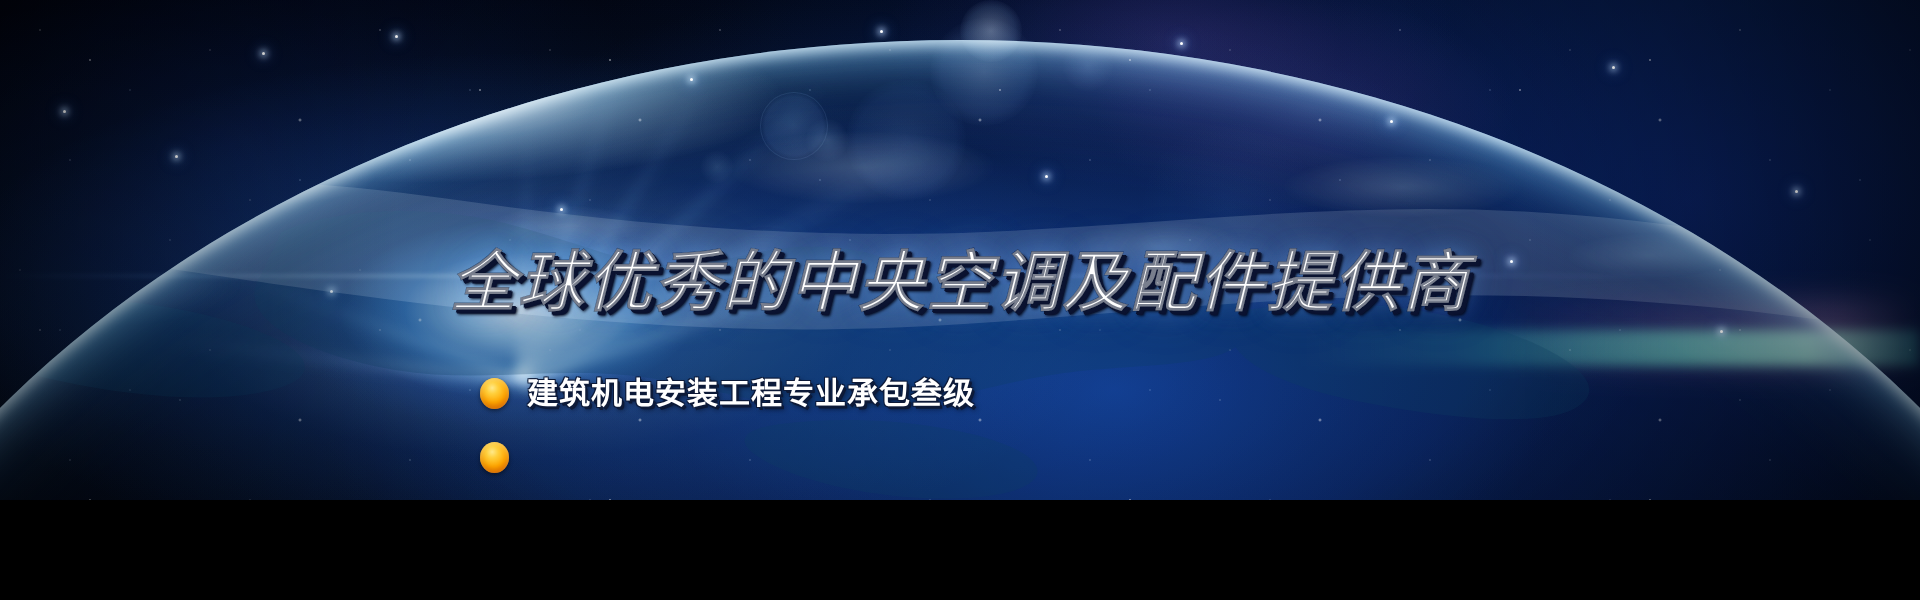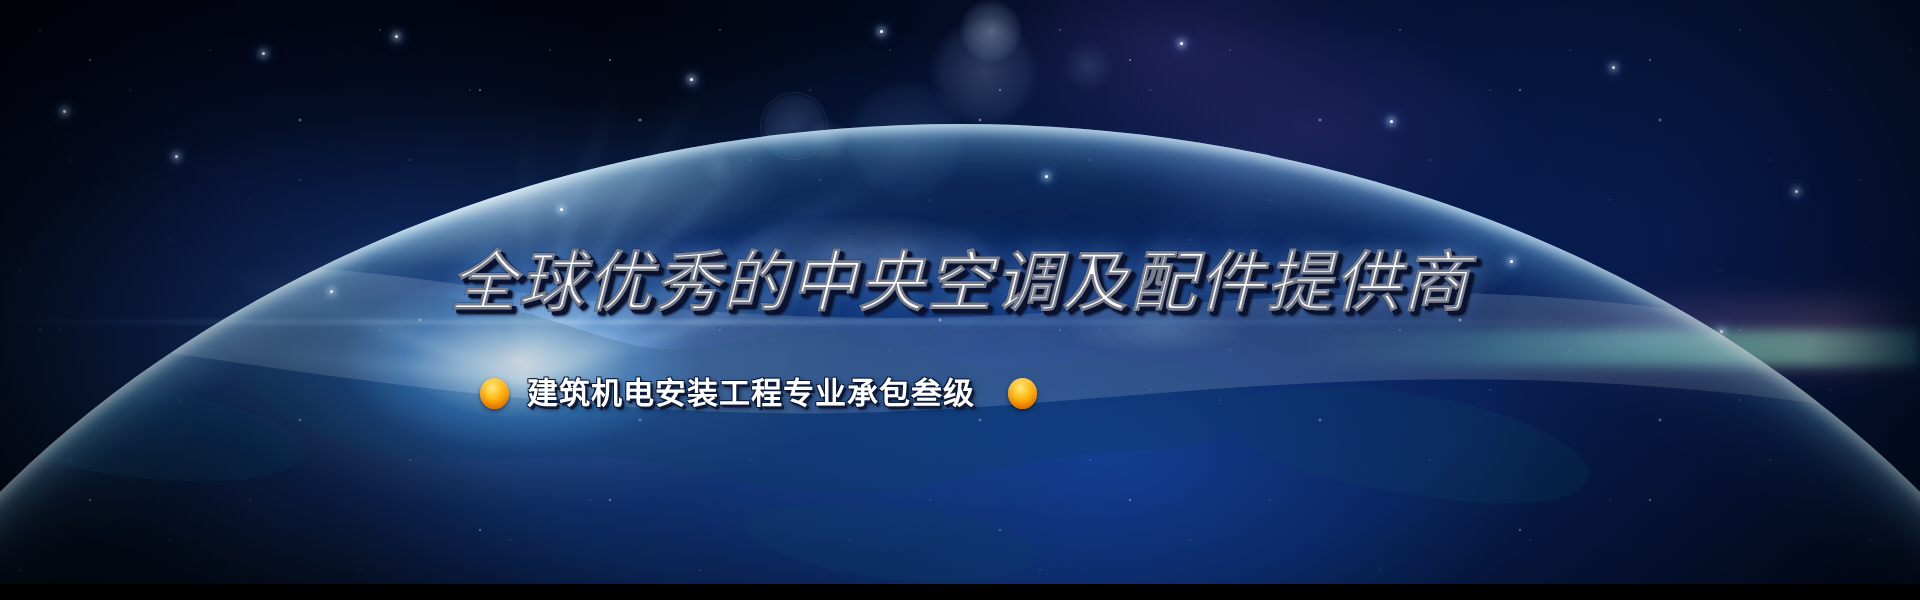--- a/index.html
+++ b/index.html
@@ -4,21 +4,21 @@
 <title>Banner</title>
 <style>
   html, body {
     margin: 0;
     padding: 0;
     background: #000;
   }
   #banner {
     position: relative;
     width: 1920px;
-    height: 584px;
+    height: 500px;
     overflow: hidden;
     font-family: "Liberation Sans", "DejaVu Sans", sans-serif;
     background: #737373;
     user-select: none;
   }
 
   
   .layer { position: absolute; inset: 0; }
 
   #sky-base {
@@ -241,21 +241,21 @@
       0 0 22px rgba(120,185,255,.45),
       0 0 46px rgba(60,130,230,.30);
     -webkit-text-stroke: 1px rgba(10,20,48,.55);
   }
 
   #bullets {
     position: absolute;
     top: 378px;
     left: 480px;
     display: flex;
-    flex-direction: row;
+    flex-direction: column;
     gap: 33px;
   }
   .bullet-row {
     display: flex;
     align-items: center;
     gap: 18px;
     white-space: nowrap;
   }
   .bullet-dot {
     flex: 0 0 auto;

